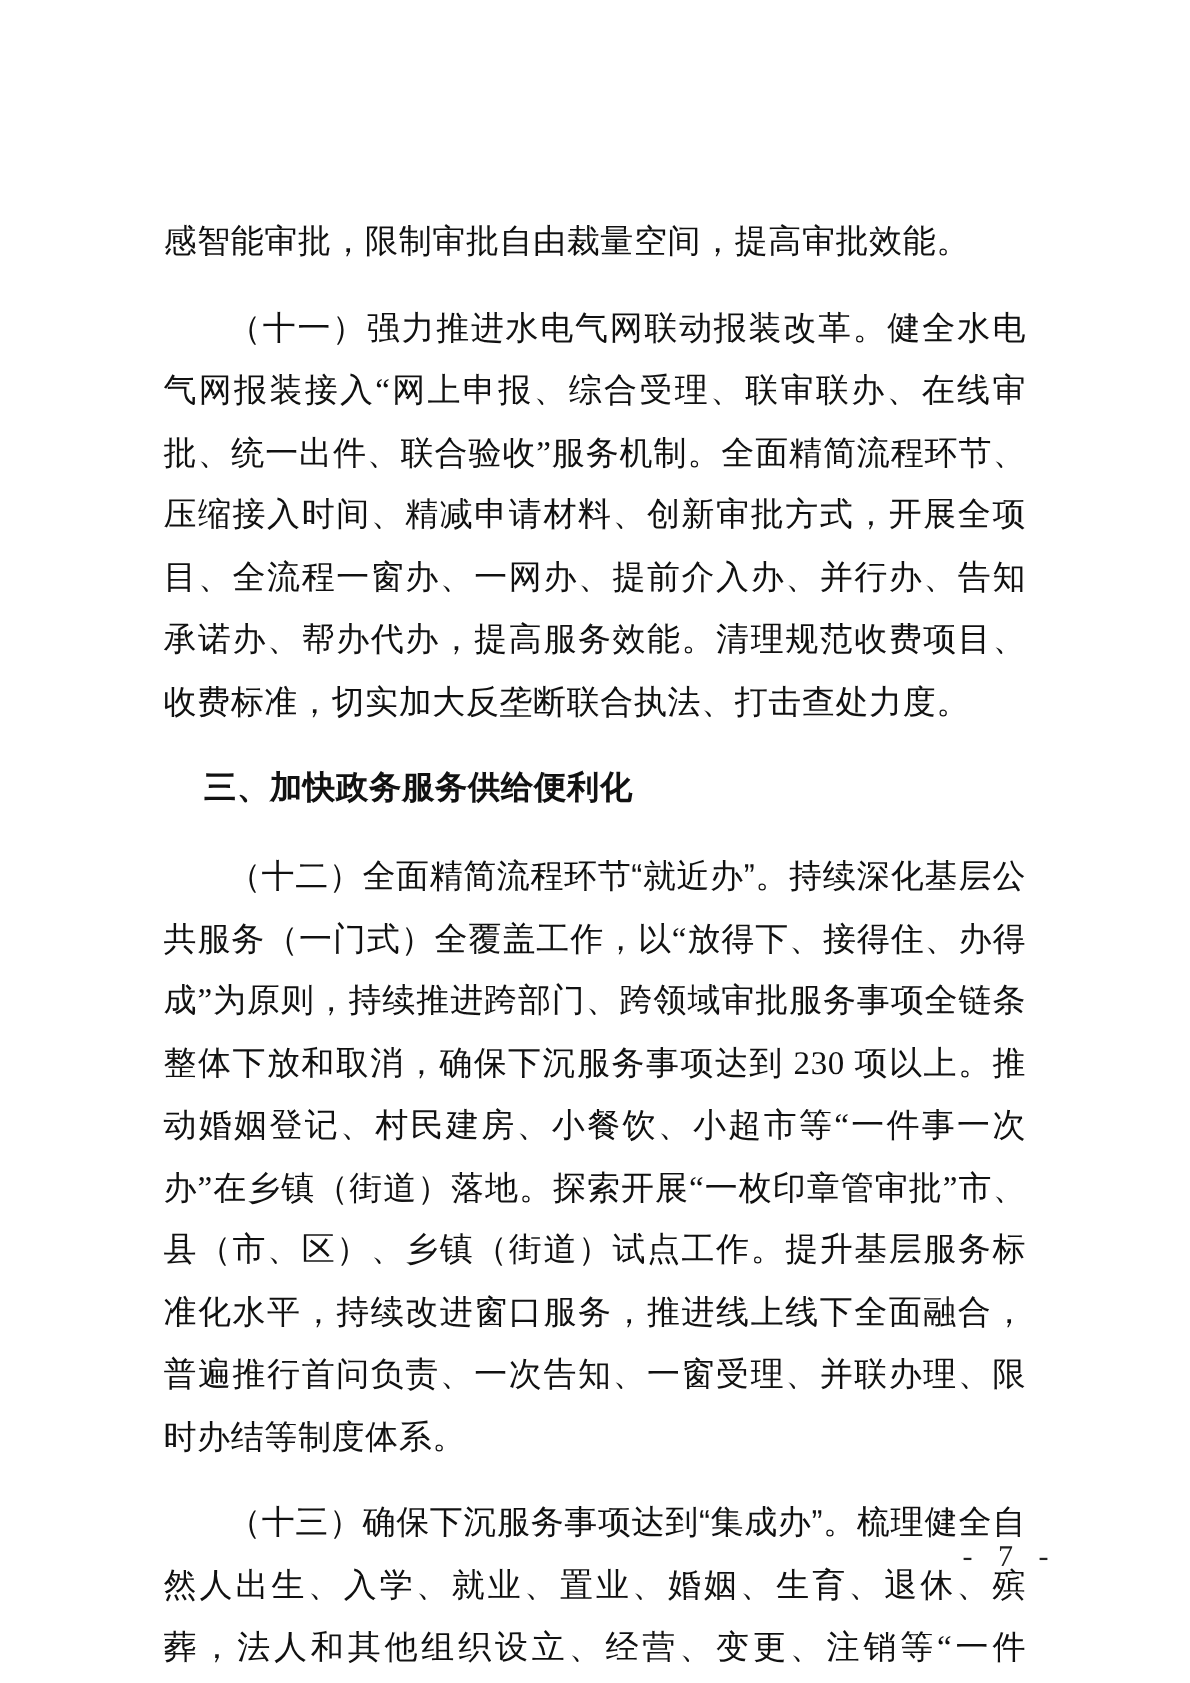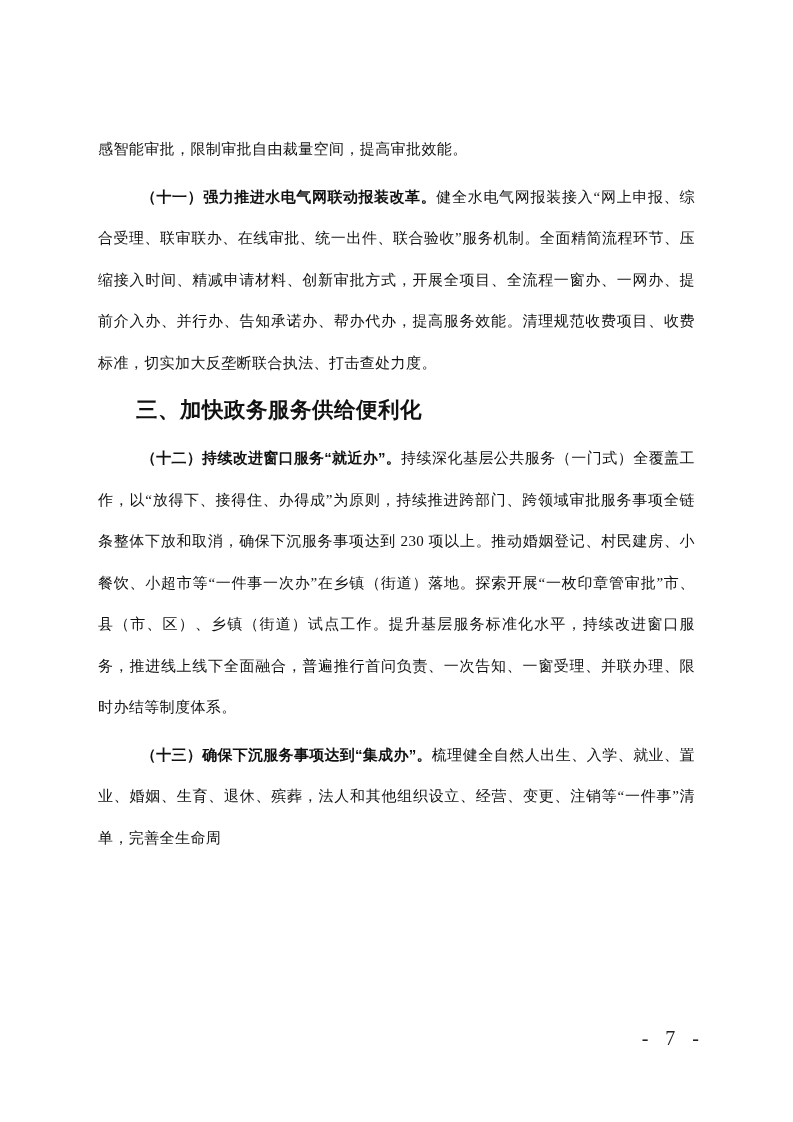--- a/index.html
+++ b/index.html
@@ -16,33 +16,33 @@
     font-family: "Liberation Serif", serif;
     color: #111111;
   }
   .content {
     position: absolute;
     left: 93px;
     top: 124px;
     width: 607px;
   }
   .para {
-    margin: 5px;
-    font-size: 15px;
+    margin: 16px;
+    font-size: 22px;
     line-height: 41.5px;
     text-align: justify;
     text-justify: inter-character;
     text-indent: 43px;
     letter-spacing: 0.4px;
   }
   .para.cont {
     text-indent: 0;
   }
   .lead {
-    font-weight: 700;
+    font-weight: 400;
     font-family: "Liberation Sans", sans-serif;
     letter-spacing: 0.2px;
   }
   .heading {
     margin: 0;
     font-size: 21.5px;
     line-height: 43px;
     font-weight: 700;
     font-family: Liberation Serif, serif;
     text-indent: 43px;
@@ -64,20 +64,20 @@
 
 <div class="page">
   <div class="content">
 
     <p class="para cont">感智能审批，限制审批自由裁量空间，提高审批效能。</p>
 
     <p class="para"><span class="lead">（十一）强力推进水电气网联动报装改革。</span><span>健全水电气网报装接入“网上申报、综合受理、联审联办、在线审批、统一出件、联合验收”服务机制。全面精简流程环节、压缩接入时间、精减申请材料、创新审批方式，开展全项目、全流程一窗办、一网办、提前介入办、并行办、告知承诺办、帮办代办，提高服务效能。清理规范收费项目、收费标准，切实加大反垄断联合执法、打击查处力度。</span></p>
 
     <h2 class="heading">三、加快政务服务供给便利化</h2>
 
-    <p class="para"><span class="lead">（十二）持续改进窗口服务“就近办”。</span><span>持续深化基层公共服务（一门式）全覆盖工作，以“放得下、接得住、办得成”为原则，持续推进跨部门、跨领域审批服务事项全链条整体下放和取消，确保下沉服务事项达到 230 项以上。推动婚姻登记、村民建房、小餐饮、小超市等“一件事一次办”在乡镇（街道）落地。探索开展“一枚印章管审批”市、县（市、区）、乡镇（街道）试点工作。提升基层服务标准化水平，持续改进窗口服务，推进线上线下全面融合，普遍推行首问负责、一次告知、一窗受理、并联办理、限时办结等制度体系。</span></p>
+    <p class="para"><span class="lead">（十二）全面精简流程环节“就近办”。</span><span>持续深化基层公共服务（一门式）全覆盖工作，以“放得下、接得住、办得成”为原则，持续推进跨部门、跨领域审批服务事项全链条整体下放和取消，确保下沉服务事项达到 230 项以上。推动婚姻登记、村民建房、小餐饮、小超市等“一件事一次办”在乡镇（街道）落地。探索开展“一枚印章管审批”市、县（市、区）、乡镇（街道）试点工作。提升基层服务标准化水平，持续改进窗口服务，推进线上线下全面融合，普遍推行首问负责、一次告知、一窗受理、并联办理、限时办结等制度体系。</span></p>
 
     <p class="para"><span class="lead">（十三）确保下沉服务事项达到“集成办”。</span><span>梳理健全自然人出生、入学、就业、置业、婚姻、生育、退休、殡葬，法人和其他组织设立、经营、变更、注销等“一件事”清单，完善全生命周</span></p>
 
   </div>
 
   <div class="page-number">- 7 -</div>
 </div>
 
 </body></html>

